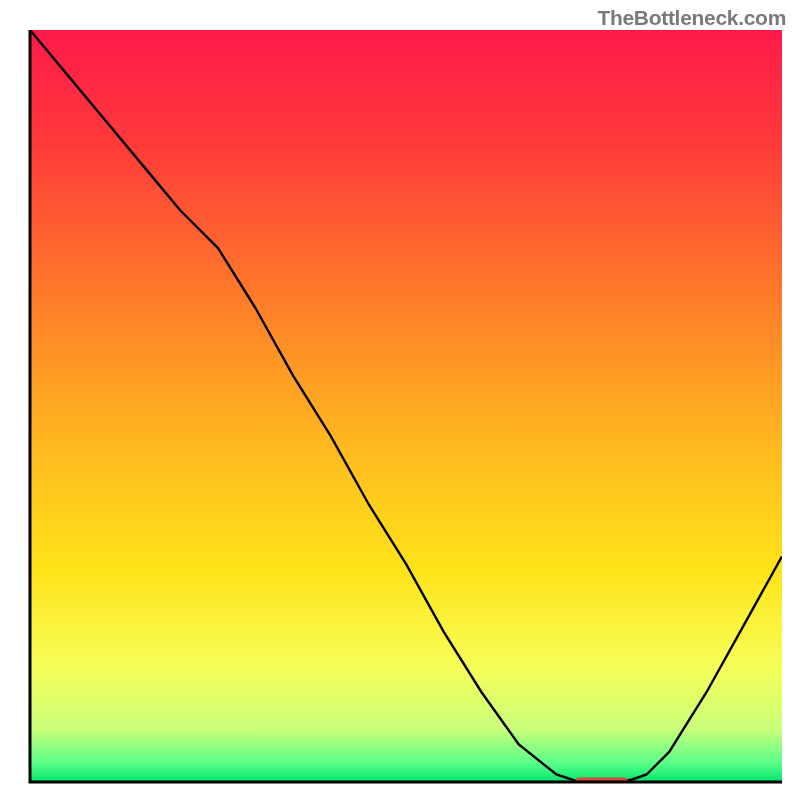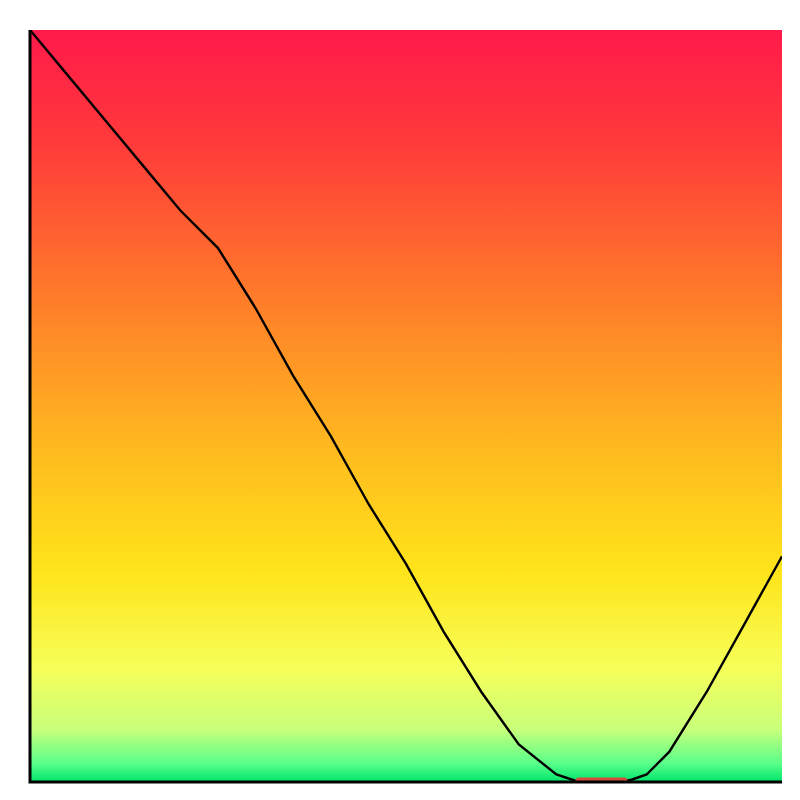--- a/index.html
+++ b/index.html
@@ -26,20 +26,21 @@
     z-index: 10;
   }
   svg {
     display: block;
   }
 </style>
 </head>
 <body>
 
 <div class="container">
+  <div class="watermark">TheBottleneck.com</div>
 
   <svg id="chart-svg" width="800" height="800" viewBox="0 0 800 800">
     <defs>
       <linearGradient id="bg-grad" x1="0" y1="0" x2="0" y2="1">
           <stop offset="0%" stop-color="#ff1a4b"></stop>
           <stop offset="15%" stop-color="#ff3a3a"></stop>
           <stop offset="35%" stop-color="#ff7a2a"></stop>
           <stop offset="55.00000000000001%" stop-color="#ffb81f"></stop>
           <stop offset="72%" stop-color="#ffe41a"></stop>
           <stop offset="85%" stop-color="#f6ff5a"></stop>

